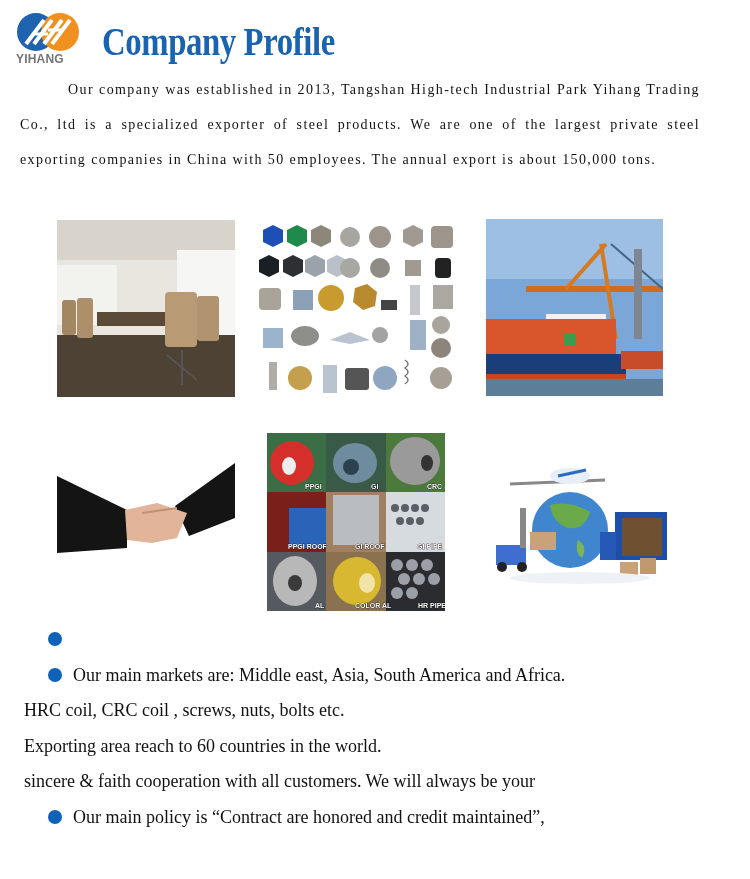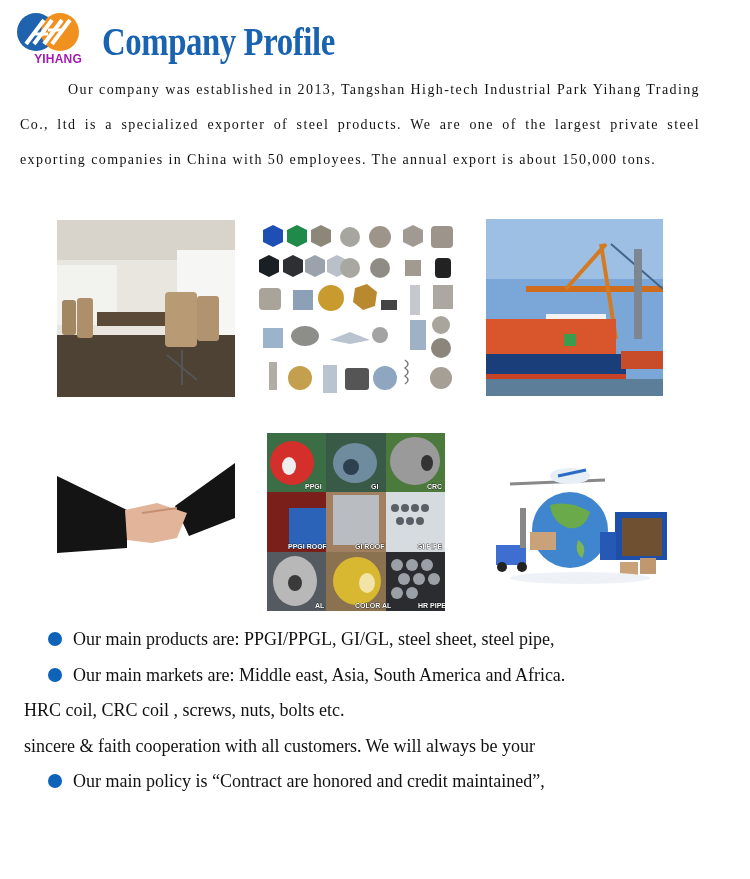--- a/index.html
+++ b/index.html
@@ -1,20 +1,20 @@
 <!DOCTYPE html>
 <html><head>
 <meta charset="utf-8">
 <style>
   html, body { margin: 0; padding: 0; background: #ffffff; }
   body { width: 750px; height: 879px; position: relative; overflow: hidden; font-family: "Liberation Serif", serif; color: #111; }
 
   .header { position: absolute; left: 14px; top: 12px; height: 60px; width: 720px; }
   .logo { position: absolute; left: 0; top: 0; width: 68px; height: 52px; }
-  .logo-text { position: absolute; left: 2px; top: 40px; width: 66px; text-align: right; font-family: "Liberation Sans", sans-serif; font-weight: bold; font-size: 12px; color: #a21caf; letter-spacing: 0.2px; }
+  .logo-text { position: absolute; left: 2px; top: 40px; width: 66px; text-align: left; font-family: "Liberation Sans", sans-serif; font-weight: bold; font-size: 12px; color: #737373; letter-spacing: 0.2px; }
   .title { position: absolute; left: 88px; top: 6px; font-family: "Liberation Serif", serif; font-weight: bold; font-size: 40px; color: #1a63b0; letter-spacing: -0.5px; transform: scaleX(0.82); transform-origin: left center; white-space: nowrap; }
 
   .intro { position: absolute; left: 20px; top: 72px; width: 680px; font-size: 14px; line-height: 35px; letter-spacing: 1.4px; text-align: justify; }
   .intro p { margin: 0; text-indent: 48px; }
 
   .img { position: absolute; overflow: hidden; }
   .img svg { display: block; width: 100%; height: 100%; }
 
   .bullets { position: absolute; left: 24px; top: 622px; width: 680px; font-size: 18px; line-height: 35.5px; }
   .bullets p { margin: 0; }
@@ -200,18 +200,19 @@
     <rect x="125" y="62" width="52" height="48" fill="#1e4fa8"></rect>
     <rect x="132" y="68" width="40" height="38" fill="#6f5030"></rect>
     <rect x="110" y="82" width="16" height="28" fill="#2659b6"></rect>
     <rect x="130" y="112" width="18" height="14" fill="#c9a27a"></rect>
     <rect x="150" y="108" width="16" height="16" fill="#bf9870"></rect>
     <ellipse cx="90" cy="128" rx="70" ry="6" fill="#eef2f6"></ellipse>
   </svg>
 </div>
 
 <div class="bullets">
-  <p><span class="bullet-dot"></span><span>Our main products are: PPGI/PPGL, GI/GL, steel sheet, steel pipe,</span></p>
+  <p><span class="bullet-dot"></span></p>
   <p><span class="bullet-dot"></span><span>Our main markets are: Middle east, Asia, South America and Africa.</span></p>
   <p>HRC coil, CRC coil , screws, nuts, bolts etc.</p>
+  <p>Exporting area reach to 60 countries in the world.</p>
   <p>sincere &amp; faith cooperation with all customers. We will always be your</p>
   <p><span class="bullet-dot"></span><span>Our main policy is “Contract are honored and credit maintained”,</span></p>
 </div>
 
 </body></html>

